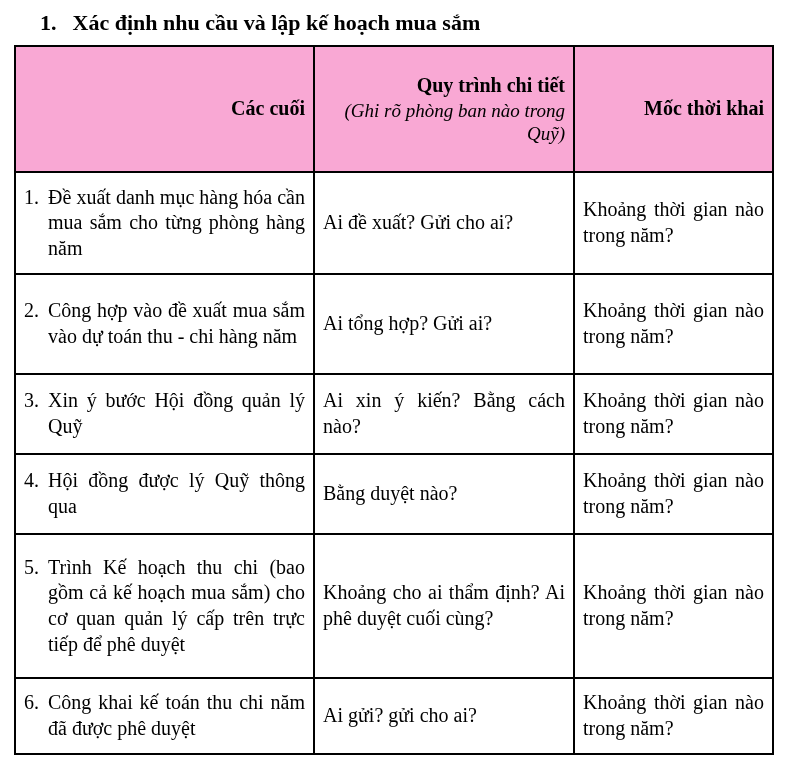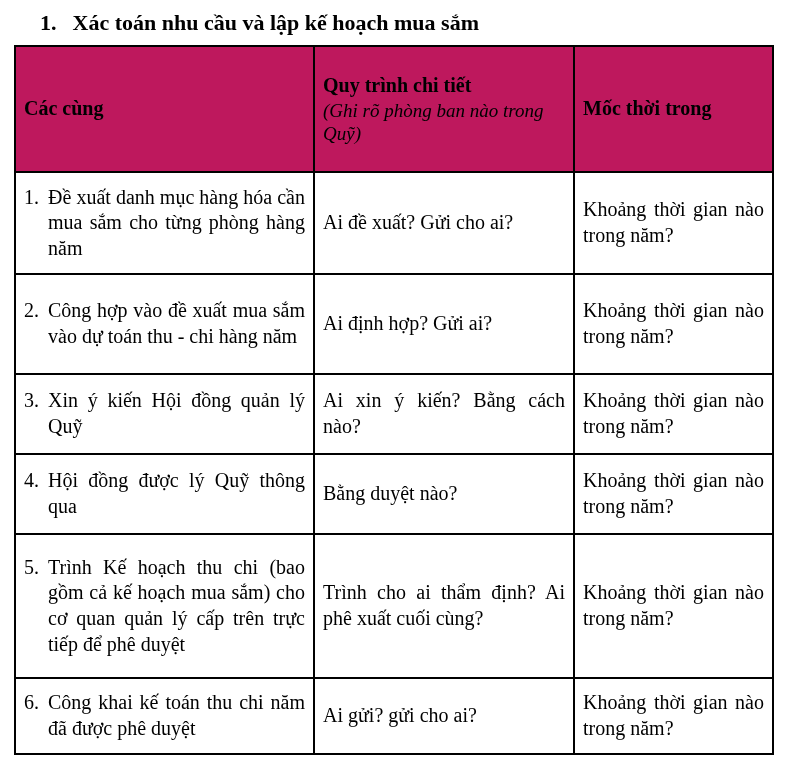--- a/index.html
+++ b/index.html
@@ -38,22 +38,22 @@
   table.main-table col.c2 { width: 260px; }
   table.main-table col.c3 { width: 199px; }
   table.main-table th,
   table.main-table td {
     border: 2px solid #000000;
     vertical-align: middle;
     padding: 6px 8px;
     box-sizing: border-box;
   }
   thead th {
-    background: #be185d;
-    text-align: left;
+    background: #f9a8d4;
+    text-align: right;
     font-weight: bold;
     height: 126px;
   }
   .hdr-sub {
     font-weight: normal;
     font-style: italic;
     font-size: 19px;
     line-height: 1.22;
   }
   .step-cell {
@@ -80,65 +80,65 @@
   tr.r5 { height: 144px; }
   tr.r6 { height: 76px; }
 </style>
 </head>
 <body>
 
 <div class="page">
 
   <div class="doc-title">
     <span class="title-num">1.</span>
-    <span>Xác toán nhu cầu và lập kế hoạch mua sắm</span>
+    <span>Xác định nhu cầu và lập kế hoạch mua sắm</span>
   </div>
 
   <table class="main-table">
     <colgroup>
         <col class="c1">
         <col class="c2">
         <col class="c3">
       </colgroup>
     <thead>
       <tr>
-        <th>Các cùng</th>
+        <th>Các cuối</th>
         <th>
           <div>Quy trình chi tiết</div>
           <div class="hdr-sub">(Ghi rõ phòng ban nào trong Quỹ)</div>
         </th>
-        <th>Mốc thời trong</th>
+        <th>Mốc thời khai</th>
       </tr>
     </thead>
     <tbody>
       <tr class="r1">
         <td>
           <div class="step-cell">
             <span class="step-num">1.</span>
             <span class="step-text">Đề xuất danh mục hàng hóa cần mua sắm cho từng phòng hàng năm</span>
           </div>
         </td>
         <td class="process-cell">Ai đề xuất? Gửi cho ai?</td>
         <td class="timeline-cell">Khoảng thời gian nào trong năm?</td>
       </tr>
       <tr class="r2">
         <td>
           <div class="step-cell">
             <span class="step-num">2.</span>
             <span class="step-text">Công hợp vào đề xuất mua sắm vào dự toán thu - chi hàng năm</span>
           </div>
         </td>
-        <td class="process-cell">Ai định hợp? Gửi ai?</td>
+        <td class="process-cell">Ai tổng hợp? Gửi ai?</td>
         <td class="timeline-cell">Khoảng thời gian nào trong năm?</td>
       </tr>
       <tr class="r3">
         <td>
           <div class="step-cell">
             <span class="step-num">3.</span>
-            <span class="step-text">Xin ý kiến Hội đồng quản lý Quỹ</span>
+            <span class="step-text">Xin ý bước Hội đồng quản lý Quỹ</span>
           </div>
         </td>
         <td class="process-cell">Ai xin ý kiến? Bằng cách nào?</td>
         <td class="timeline-cell">Khoảng thời gian nào trong năm?</td>
       </tr>
       <tr class="r4">
         <td>
           <div class="step-cell">
             <span class="step-num">4.</span>
             <span class="step-text">Hội đồng được lý Quỹ thông qua</span>
@@ -147,21 +147,21 @@
         <td class="process-cell">Bằng duyệt nào?</td>
         <td class="timeline-cell">Khoảng thời gian nào trong năm?</td>
       </tr>
       <tr class="r5">
         <td>
           <div class="step-cell">
             <span class="step-num">5.</span>
             <span class="step-text">Trình Kế hoạch thu chi (bao gồm cả kế hoạch mua sắm) cho cơ quan quản lý cấp trên trực tiếp để phê duyệt</span>
           </div>
         </td>
-        <td class="process-cell">Trình cho ai thẩm định? Ai phê xuất cuối cùng?</td>
+        <td class="process-cell">Khoảng cho ai thẩm định? Ai phê duyệt cuối cùng?</td>
         <td class="timeline-cell">Khoảng thời gian nào trong năm?</td>
       </tr>
       <tr class="r6">
         <td>
           <div class="step-cell">
             <span class="step-num">6.</span>
             <span class="step-text">Công khai kế toán thu chi năm đã được phê duyệt</span>
           </div>
         </td>
         <td class="process-cell">Ai gửi? gửi cho ai?</td>

